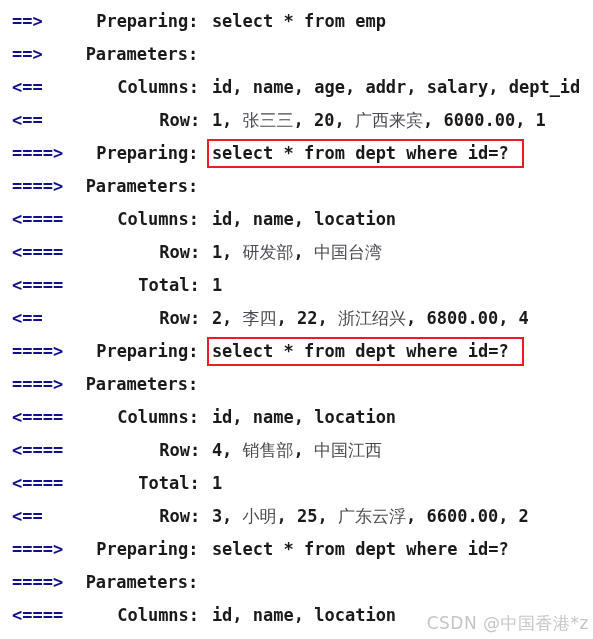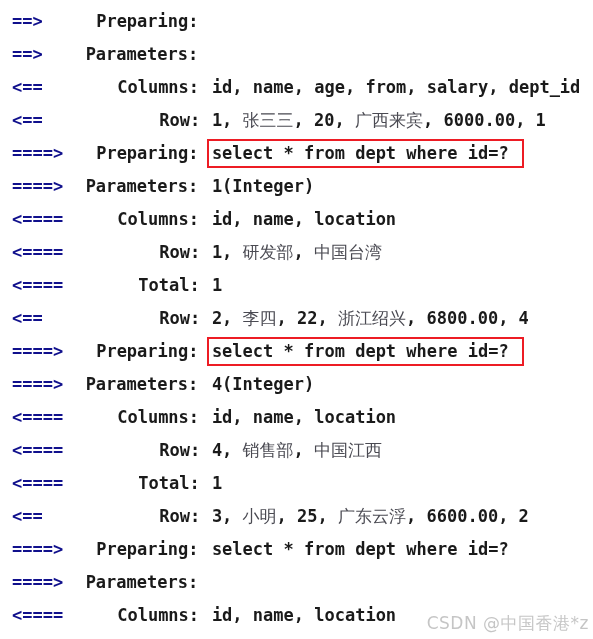--- a/index.html
+++ b/index.html
@@ -78,32 +78,32 @@
     color: rgba(150,150,150,0.55);
     white-space: pre;
     letter-spacing: 0.5px;
   }
 </style>
 </head>
 <body>
 
 <div id="console">
   <div id="lines">
-      <div class="log-line" style="top: 5px;"><span class="seg prefix" style="position: absolute; left: 12px;">==&gt;</span><span class="seg label" style="position: absolute; left: 96.16px;">Preparing:</span></div>
+      <div class="log-line" style="top: 5px;"><span class="seg prefix" style="position: absolute; left: 12px;">==&gt;</span><span class="seg label" style="position: absolute; left: 96.16px;">Preparing:</span><span style="position: absolute; left: 211.88px; white-space: pre;"><span class="seg value">select * from emp</span></span></div>
       <div class="log-line" style="top: 38px;"><span class="seg prefix" style="position: absolute; left: 12px;">==&gt;</span><span class="seg label" style="position: absolute; left: 85.64px;">Parameters:</span><span style="position: absolute; left: 211.88px; white-space: pre;"></span></div>
-      <div class="log-line" style="top: 71px;"><span class="seg prefix" style="position: absolute; left: 12px;">&lt;==</span><span class="seg label" style="position: absolute; left: 117.2px;">Columns:</span><span style="position: absolute; left: 211.88px; white-space: pre;"><span class="seg value">id, name, age, from, salary, dept_id</span></span></div>
+      <div class="log-line" style="top: 71px;"><span class="seg prefix" style="position: absolute; left: 12px;">&lt;==</span><span class="seg label" style="position: absolute; left: 117.2px;">Columns:</span><span style="position: absolute; left: 211.88px; white-space: pre;"><span class="seg value">id, name, age, addr, salary, dept_id</span></span></div>
       <div class="log-line" style="top: 104px;"><span class="seg prefix" style="position: absolute; left: 12px;">&lt;==</span><span class="seg label" style="position: absolute; left: 159.28px;">Row:</span><span style="position: absolute; left: 211.88px; white-space: pre;"><span class="seg value">1, </span><span class="seg cjk">张三三</span><span class="seg value">, 20, </span><span class="seg cjk">广西来宾</span><span class="seg value">, 6000.00, 1</span></span></div>
       <div class="log-line" style="top: 137px;"><span class="seg prefix" style="position: absolute; left: 12px;">====&gt;</span><span class="seg label" style="position: absolute; left: 96.16px;">Preparing:</span><span style="position: absolute; left: 211.88px; white-space: pre;"><span class="seg value">select * from dept where id=?</span></span></div>
-      <div class="log-line" style="top: 170px;"><span class="seg prefix" style="position: absolute; left: 12px;">====&gt;</span><span class="seg label" style="position: absolute; left: 85.64px;">Parameters:</span><span style="position: absolute; left: 211.88px; white-space: pre;"><span class="seg value">1(Integer)</span></span></div>
+      <div class="log-line" style="top: 170px;"><span class="seg prefix" style="position: absolute; left: 12px;">====&gt;</span><span class="seg label" style="position: absolute; left: 85.64px;">Parameters:</span></div>
       <div class="log-line" style="top: 203px;"><span class="seg prefix" style="position: absolute; left: 12px;">&lt;====</span><span class="seg label" style="position: absolute; left: 117.2px;">Columns:</span><span style="position: absolute; left: 211.88px; white-space: pre;"><span class="seg value">id, name, location</span></span></div>
       <div class="log-line" style="top: 236px;"><span class="seg prefix" style="position: absolute; left: 12px;">&lt;====</span><span class="seg label" style="position: absolute; left: 159.28px;">Row:</span><span style="position: absolute; left: 211.88px; white-space: pre;"><span class="seg value">1, </span><span class="seg cjk">研发部</span><span class="seg value">, </span><span class="seg cjk">中国台湾</span></span></div>
       <div class="log-line" style="top: 269px;"><span class="seg prefix" style="position: absolute; left: 12px;">&lt;====</span><span class="seg label" style="position: absolute; left: 138.24px;">Total:</span><span style="position: absolute; left: 211.88px; white-space: pre;"><span class="seg value">1</span></span></div>
       <div class="log-line" style="top: 302px;"><span class="seg prefix" style="position: absolute; left: 12px;">&lt;==</span><span class="seg label" style="position: absolute; left: 159.28px;">Row:</span><span style="position: absolute; left: 211.88px; white-space: pre;"><span class="seg value">2, </span><span class="seg cjk">李四</span><span class="seg value">, 22, </span><span class="seg cjk">浙江绍兴</span><span class="seg value">, 6800.00, 4</span></span></div>
       <div class="log-line" style="top: 335px;"><span class="seg prefix" style="position: absolute; left: 12px;">====&gt;</span><span class="seg label" style="position: absolute; left: 96.16px;">Preparing:</span><span style="position: absolute; left: 211.88px; white-space: pre;"><span class="seg value">select * from dept where id=?</span></span></div>
-      <div class="log-line" style="top: 368px;"><span class="seg prefix" style="position: absolute; left: 12px;">====&gt;</span><span class="seg label" style="position: absolute; left: 85.64px;">Parameters:</span><span style="position: absolute; left: 211.88px; white-space: pre;"><span class="seg value">4(Integer)</span></span></div>
+      <div class="log-line" style="top: 368px;"><span class="seg prefix" style="position: absolute; left: 12px;">====&gt;</span><span class="seg label" style="position: absolute; left: 85.64px;">Parameters:</span></div>
       <div class="log-line" style="top: 401px;"><span class="seg prefix" style="position: absolute; left: 12px;">&lt;====</span><span class="seg label" style="position: absolute; left: 117.2px;">Columns:</span><span style="position: absolute; left: 211.88px; white-space: pre;"><span class="seg value">id, name, location</span></span></div>
       <div class="log-line" style="top: 434px;"><span class="seg prefix" style="position: absolute; left: 12px;">&lt;====</span><span class="seg label" style="position: absolute; left: 159.28px;">Row:</span><span style="position: absolute; left: 211.88px; white-space: pre;"><span class="seg value">4, </span><span class="seg cjk">销售部</span><span class="seg value">, </span><span class="seg cjk">中国江西</span></span></div>
       <div class="log-line" style="top: 467px;"><span class="seg prefix" style="position: absolute; left: 12px;">&lt;====</span><span class="seg label" style="position: absolute; left: 138.24px;">Total:</span><span style="position: absolute; left: 211.88px; white-space: pre;"><span class="seg value">1</span></span></div>
       <div class="log-line" style="top: 500px;"><span class="seg prefix" style="position: absolute; left: 12px;">&lt;==</span><span class="seg label" style="position: absolute; left: 159.28px;">Row:</span><span style="position: absolute; left: 211.88px; white-space: pre;"><span class="seg value">3, </span><span class="seg cjk">小明</span><span class="seg value">, 25, </span><span class="seg cjk">广东云浮</span><span class="seg value">, 6600.00, 2</span></span></div>
       <div class="log-line" style="top: 533px;"><span class="seg prefix" style="position: absolute; left: 12px;">====&gt;</span><span class="seg label" style="position: absolute; left: 96.16px;">Preparing:</span><span style="position: absolute; left: 211.88px; white-space: pre;"><span class="seg value">select * from dept where id=?</span></span></div>
       <div class="log-line" style="top: 566px;"><span class="seg prefix" style="position: absolute; left: 12px;">====&gt;</span><span class="seg label" style="position: absolute; left: 85.64px;">Parameters:</span></div>
       <div class="log-line" style="top: 599px;"><span class="seg prefix" style="position: absolute; left: 12px;">&lt;====</span><span class="seg label" style="position: absolute; left: 117.2px;">Columns:</span><span style="position: absolute; left: 211.88px; white-space: pre;"><span class="seg value">id, name, location</span></span></div>
       <div class="log-line" style="top: 632px;"><span class="seg prefix" style="position: absolute; left: 12px;">&lt;====</span><span class="seg label" style="position: absolute; left: 159.28px;">Row:</span><span style="position: absolute; left: 211.88px; white-space: pre;"><span class="seg value">2, </span><span class="seg cjk">市场部</span><span class="seg value">, </span><span class="seg cjk">中国香港</span></span></div>
     </div>
   <div id="boxes">

